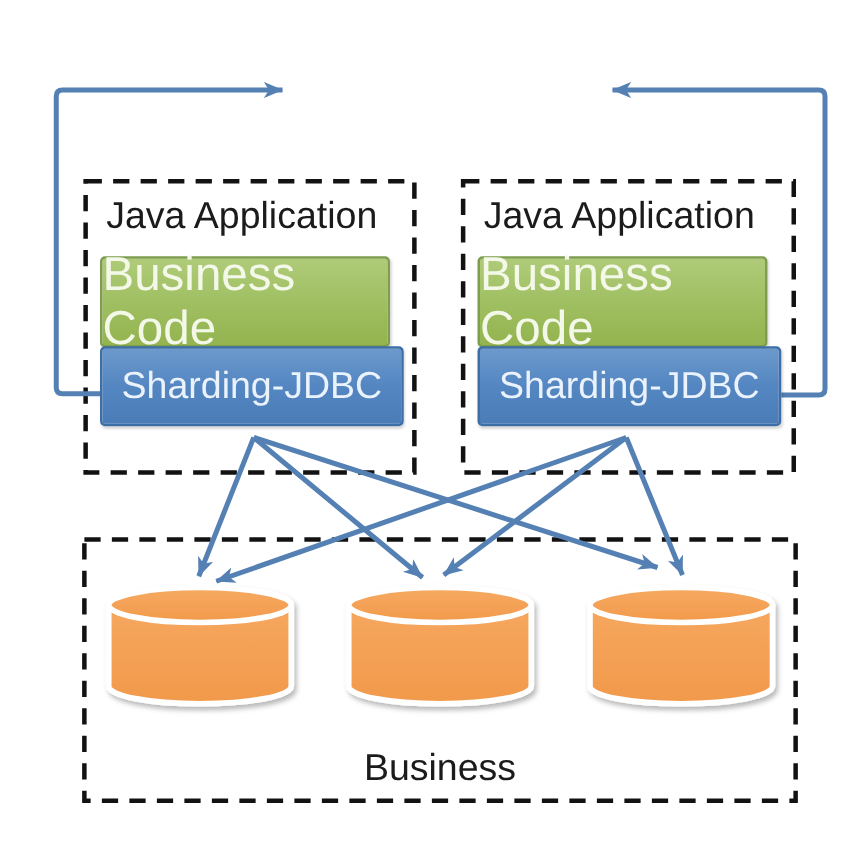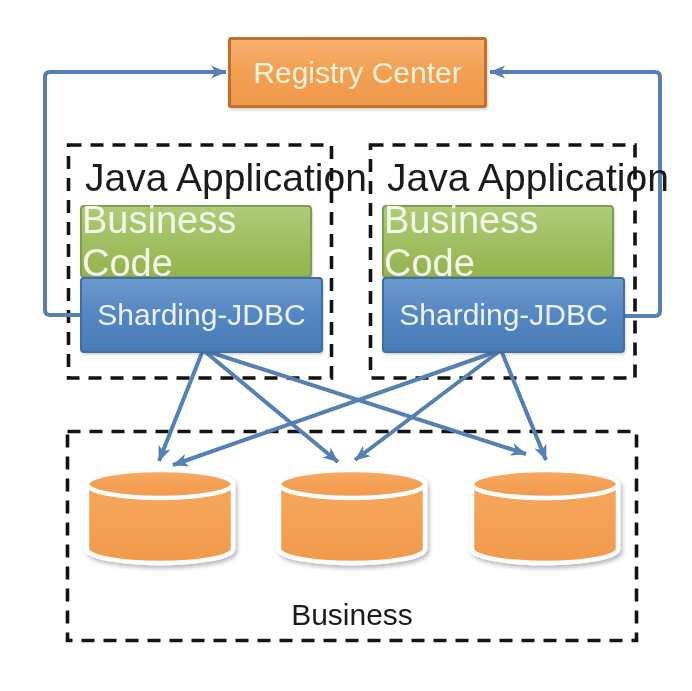--- a/index.html
+++ b/index.html
@@ -21,31 +21,31 @@
   .registry{
     left:228px;top:37px;width:259px;height:71px;
     background:linear-gradient(180deg,#F7B070 0%,#F3A155 45%,#F0984A 100%);
     border:3px solid #BE7129;
     border-radius:3px;
     color:#FBF3DC;font-size:30px;
     box-shadow:1px 2px 3px rgba(0,0,0,0.18);
   }
   .app-title{
     position:absolute;z-index:2;
-    color:#1b1b1b;font-size:39px;white-space:nowrap;
+    color:#1b1b1b;font-size:30px;white-space:nowrap;
   }
   .business{
     width:232px;height:73px;
     background:linear-gradient(180deg,#AFCB79 0%,#9FBE60 55%,#93B44F 100%);
     border:2px solid #7E9D4E;
     color:#F3F8E8;font-size:38px;
     box-shadow:1px 2px 2px rgba(0,0,0,0.15);
   }
   .sharding{
-    width:243px;height:76px;
+    width:243px;height:64px;
     background:linear-gradient(180deg,#6D99CC 0%,#5486C2 50%,#4A7CB7 100%);
     border:2px solid #3D6EA5;
     color:#EAF2FB;font-size:30px;
     box-shadow:1px 2px 2px rgba(0,0,0,0.15);
   }
   .db-label{
     position:absolute;z-index:2;
     left:67px;top:598px;width:570px;
     text-align:center;
     color:#1b1b1b;font-size:30px;
@@ -91,23 +91,20 @@
     <g filter="url(#ds)">
       <path d="M279,484 A73,14 0 0 1 425,484 L425,549 A73,14 0 0 1 279,549 Z" fill="url(#cylg)" stroke="#ffffff" stroke-width="4.5"></path>
       <ellipse cx="352" cy="484" rx="73" ry="14" fill="url(#cylg)" stroke="#ffffff" stroke-width="4.5"></ellipse>
     </g>
     <g filter="url(#ds)">
       <path d="M472,484 A73,14 0 0 1 618,484 L618,549 A73,14 0 0 1 472,549 Z" fill="url(#cylg)" stroke="#ffffff" stroke-width="4.5"></path>
       <ellipse cx="545" cy="484" rx="73" ry="14" fill="url(#cylg)" stroke="#ffffff" stroke-width="4.5"></ellipse>
     </g>
   </svg>
 
-  <div class="node registry">
-    <span>Registry Center</span>
-  </div>
 
   <div class="app-title" style="left:85px;top:156px;">Java Application</div>
   <div class="node business" style="left:80px;top:205px;">
     <span>Business Code</span>
   </div>
   <div class="node sharding" style="left:80px;top:277px;">
     <span>Sharding-JDBC</span>
   </div>
 
   <div class="app-title" style="left:387px;top:156px;">Java Application</div>

